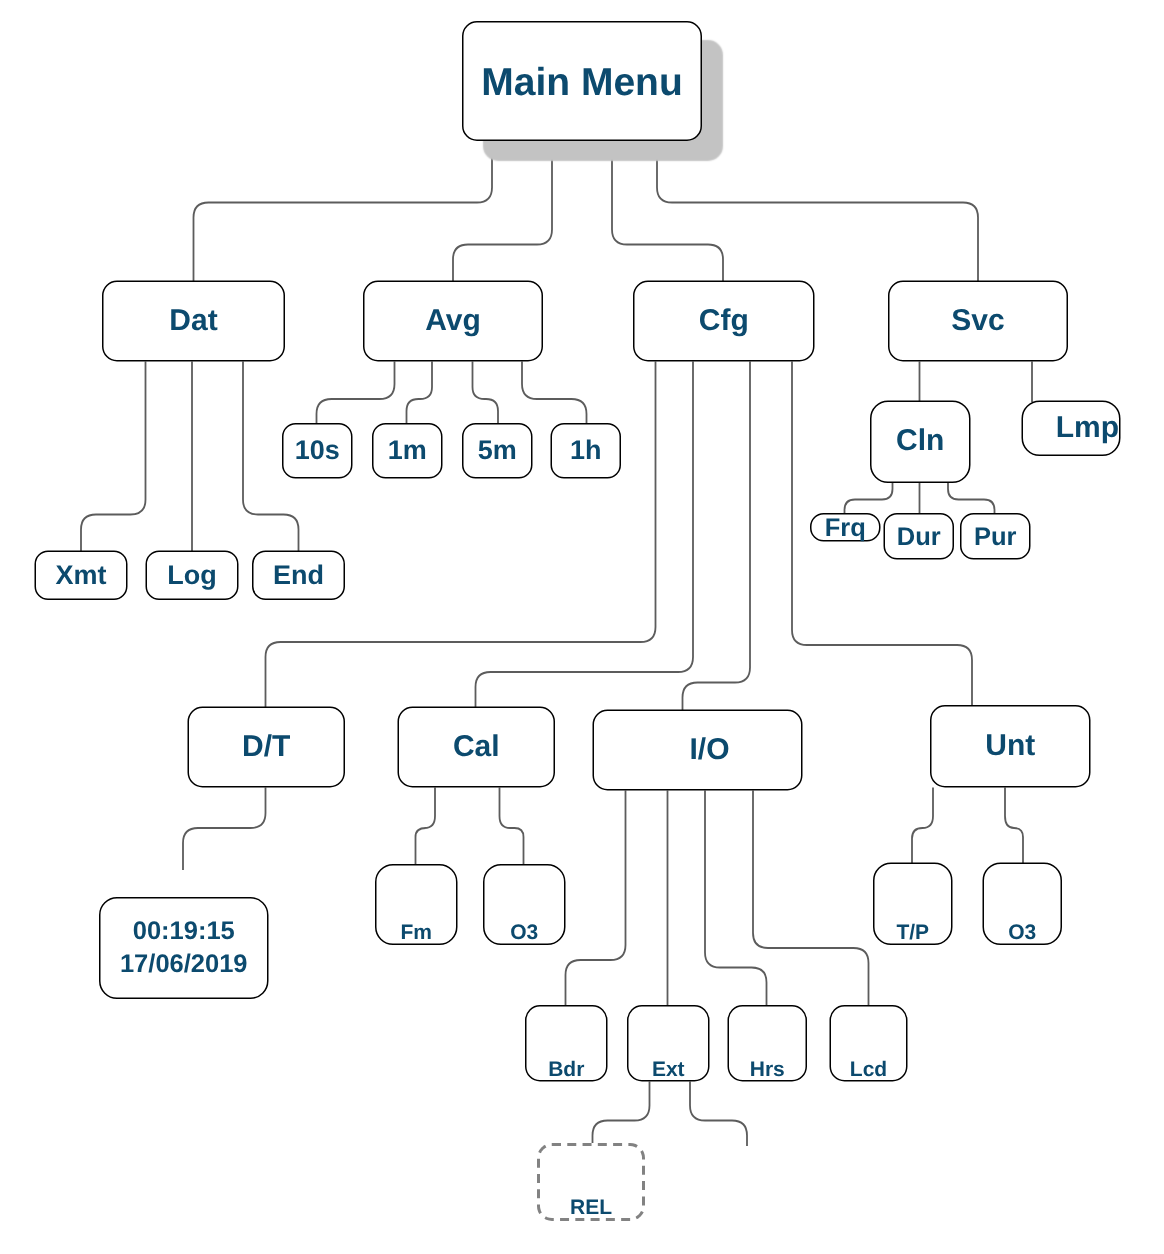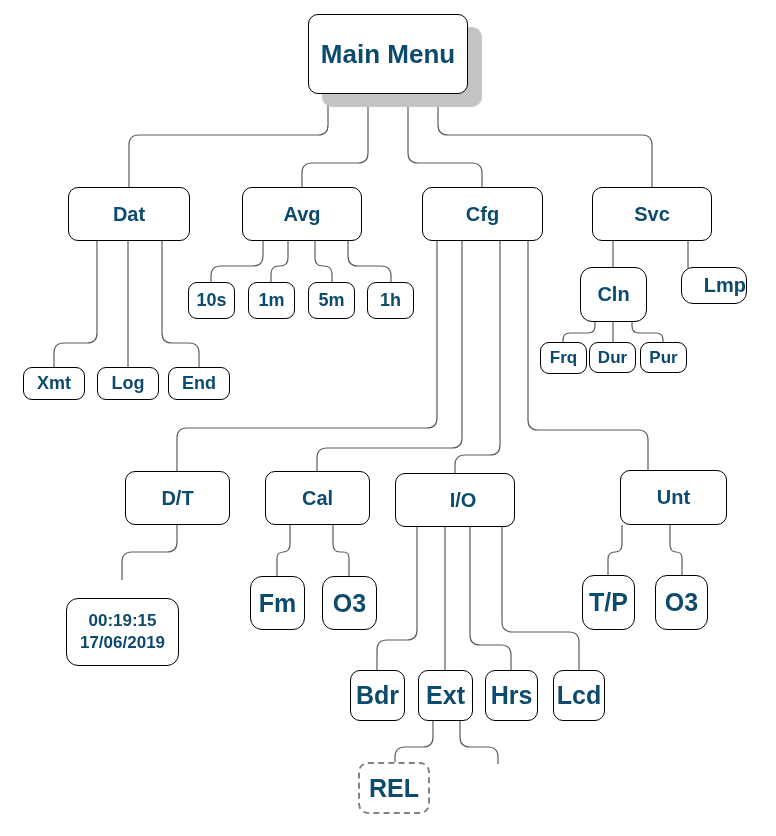--- a/index.html
+++ b/index.html
@@ -4,21 +4,21 @@
 <style>
   html,body{margin:0;padding:0;background:#fff;}
   #canvas{position:relative;width:776px;height:836px;background:#fff;font-family:"Liberation Sans",sans-serif;overflow:hidden;}
   #wires{position:absolute;left:0;top:0;z-index:0;}
   .node{position:absolute;z-index:1;box-sizing:border-box;background:#fff;border:1.5px solid #000;display:flex;align-items:center;justify-content:center;text-align:center;font-weight:bold;color:#0c4a6e;}
   .r10{border-radius:10px;}
   .r12{border-radius:12px;}
   .r9{border-radius:9px;}
   .main{font-size:26px;border-radius:10px;box-shadow:14px 13px 1px #c3c3c3;}
   .lvl2{font-size:20px;}
-  .mid{font-size:25px;}
+  .mid{font-size:14px;align-items:flex-end;}
   .small{font-size:18px;}
   .tiny{font-size:17px;}
   .dashed{border:2px dashed #828282;color:#0c4a6e;}
   .dtbox{font-size:17px;line-height:22px;}
 </style>
 </head>
 <body>
 
 <div id="canvas">
   <svg id="wires" width="776" height="836">
@@ -97,37 +97,37 @@
       <span>End</span>
     </div>
 
   <div class="node lvl2 r12" style="left:580px;top:267px;width:67px;height:55px;">
       <span>Cln</span>
     </div>
   <div class="node lvl2 r12" style="left:681px;top:267px;width:66px;height:37px;justify-content:flex-end;">
       <span>Lmp</span>
     </div>
 
-  <div class="node tiny r9" style="left:540px;top:342px;width:47px;height:32px;">
+  <div class="node tiny r9" style="left:540px;top:342px;width:47px;height:19px;">
       <span>Frq</span>
     </div>
   <div class="node tiny r9" style="left:589px;top:342px;width:47px;height:31px;">
       <span>Dur</span>
     </div>
   <div class="node tiny r9" style="left:640px;top:342px;width:47px;height:31px;">
       <span>Pur</span>
     </div>
 
   <div class="node lvl2 r10" style="left:125px;top:471px;width:105px;height:54px;">
       <span>D/T</span>
     </div>
   <div class="node lvl2 r10" style="left:265px;top:471px;width:105px;height:54px;">
       <span>Cal</span>
     </div>
-  <div class="node lvl2 r10" style="left:395px;top:473px;width:120px;height:54px;padding-left:16px;">
+  <div class="node lvl2 r10" style="left:395px;top:473px;width:140px;height:54px;padding-left:16px;">
       <span>I/O</span>
     </div>
   <div class="node lvl2 r10" style="left:620px;top:470px;width:107px;height:55px;">
       <span>Unt</span>
     </div>
 
   <div class="node dtbox r12" style="left:66px;top:598px;width:113px;height:68px;">
     <div>
       <div>00:19:15</div>
       <div>17/06/2019</div>

